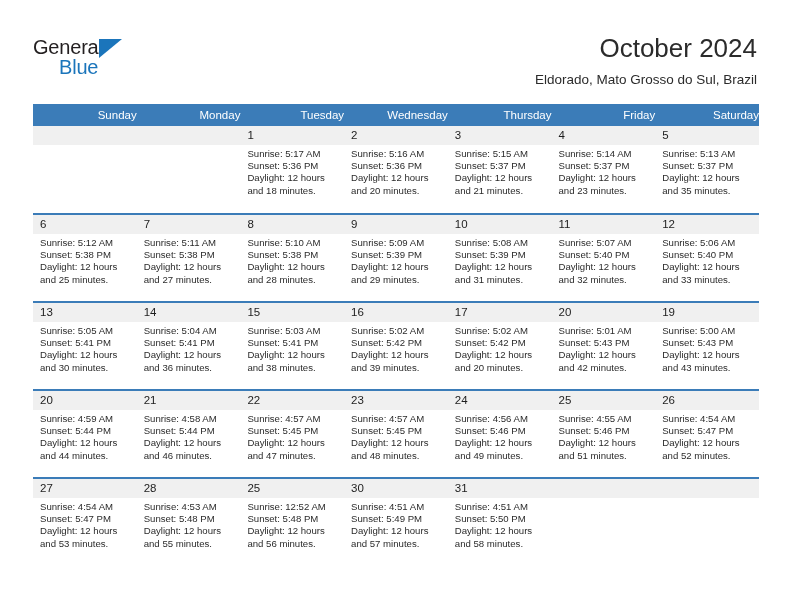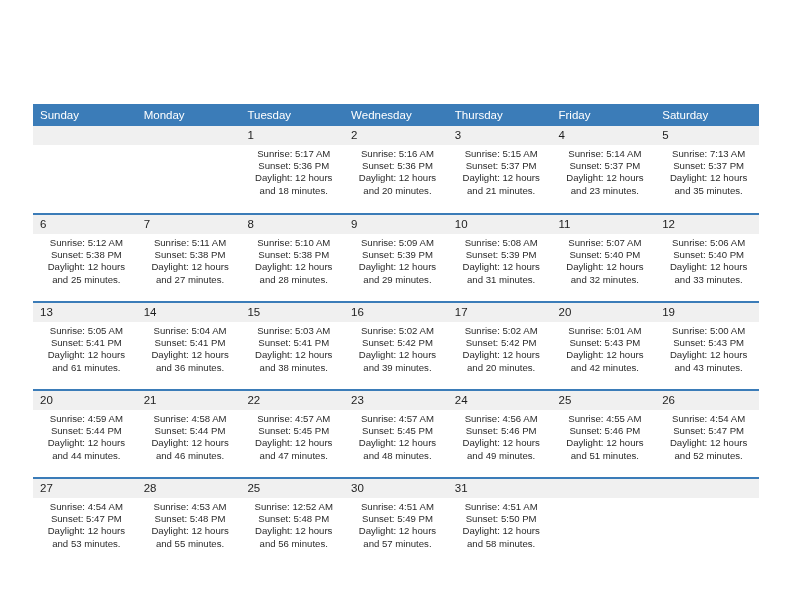--- a/index.html
+++ b/index.html
@@ -92,21 +92,21 @@
     border-collapse: collapse;
     table-layout: fixed;
   }
   .calendar col { width: 103.71px; }
 
   .calendar thead th {
     background: #3b7cb8;
     color: #ffffff;
     font-size: 11.5px;
     font-weight: normal;
-    text-align: left;
+    text-align: right;
     padding: 5px 0 5px 7px;
     height: 19px;
     box-sizing: border-box;
   }
 
   .calendar tbody td {
     vertical-align: top;
     padding: 0;
     background: #ffffff;
     border-top: 2px solid #3b7cb8;
@@ -129,29 +129,42 @@
     font-size: 11.5px;
     color: #1d1d1d;
     box-sizing: border-box;
   }
   .cell-empty .day-num-band { background: #f0f0f0; }
   .cell-details {
     padding: 3px 4px 0 7px;
     font-size: 9.6px;
     line-height: 12.2px;
     color: #2b2b2b;
-    text-align: center;
   }
   .cell-details div { white-space: nowrap; }
 </style>
 </head>
 <body>
 
 <div class="page">
 
+  <div class="header">
+
+    <div class="brand">
+      <span class="brand-general">General</span>
+      <span class="brand-triangle"></span>
+      <span class="brand-blue">Blue</span>
+    </div>
+
+    <div class="title-block">
+      <div class="cal-title">October 2024</div>
+      <div class="cal-subtitle">Eldorado, Mato Grosso do Sul, Brazil</div>
+    </div>
+
+  </div>
 
   <table class="calendar">
     <colgroup>
       <col>
         <col>
         <col>
         <col>
         <col>
         <col>
         <col>
@@ -220,21 +233,21 @@
                 <div>Sunset: 5:37 PM</div>
                 <div>Daylight: 12 hours</div>
                 <div>and 23 minutes.</div>
               </div>
             </div>
           </td>
           <td>
             <div class="cell-inner">
               <div class="day-num-band">5</div>
               <div class="cell-details">
-                <div>Sunrise: 7:13 AM</div>
+                <div>Sunrise: 5:13 AM</div>
                 <div>Sunset: 5:37 PM</div>
                 <div>Daylight: 12 hours</div>
                 <div>and 35 minutes.</div>
               </div>
             </div>
           </td>
         </tr>
         <tr>
           <td>
             <div class="cell-inner">
@@ -315,21 +328,21 @@
           </td>
         </tr>
         <tr>
           <td>
             <div class="cell-inner">
               <div class="day-num-band">13</div>
               <div class="cell-details">
                 <div>Sunrise: 5:05 AM</div>
                 <div>Sunset: 5:41 PM</div>
                 <div>Daylight: 12 hours</div>
-                <div>and 61 minutes.</div>
+                <div>and 30 minutes.</div>
               </div>
             </div>
           </td>
           <td>
             <div class="cell-inner">
               <div class="day-num-band">14</div>
               <div class="cell-details">
                 <div>Sunrise: 5:04 AM</div>
                 <div>Sunset: 5:41 PM</div>
                 <div>Daylight: 12 hours</div>

